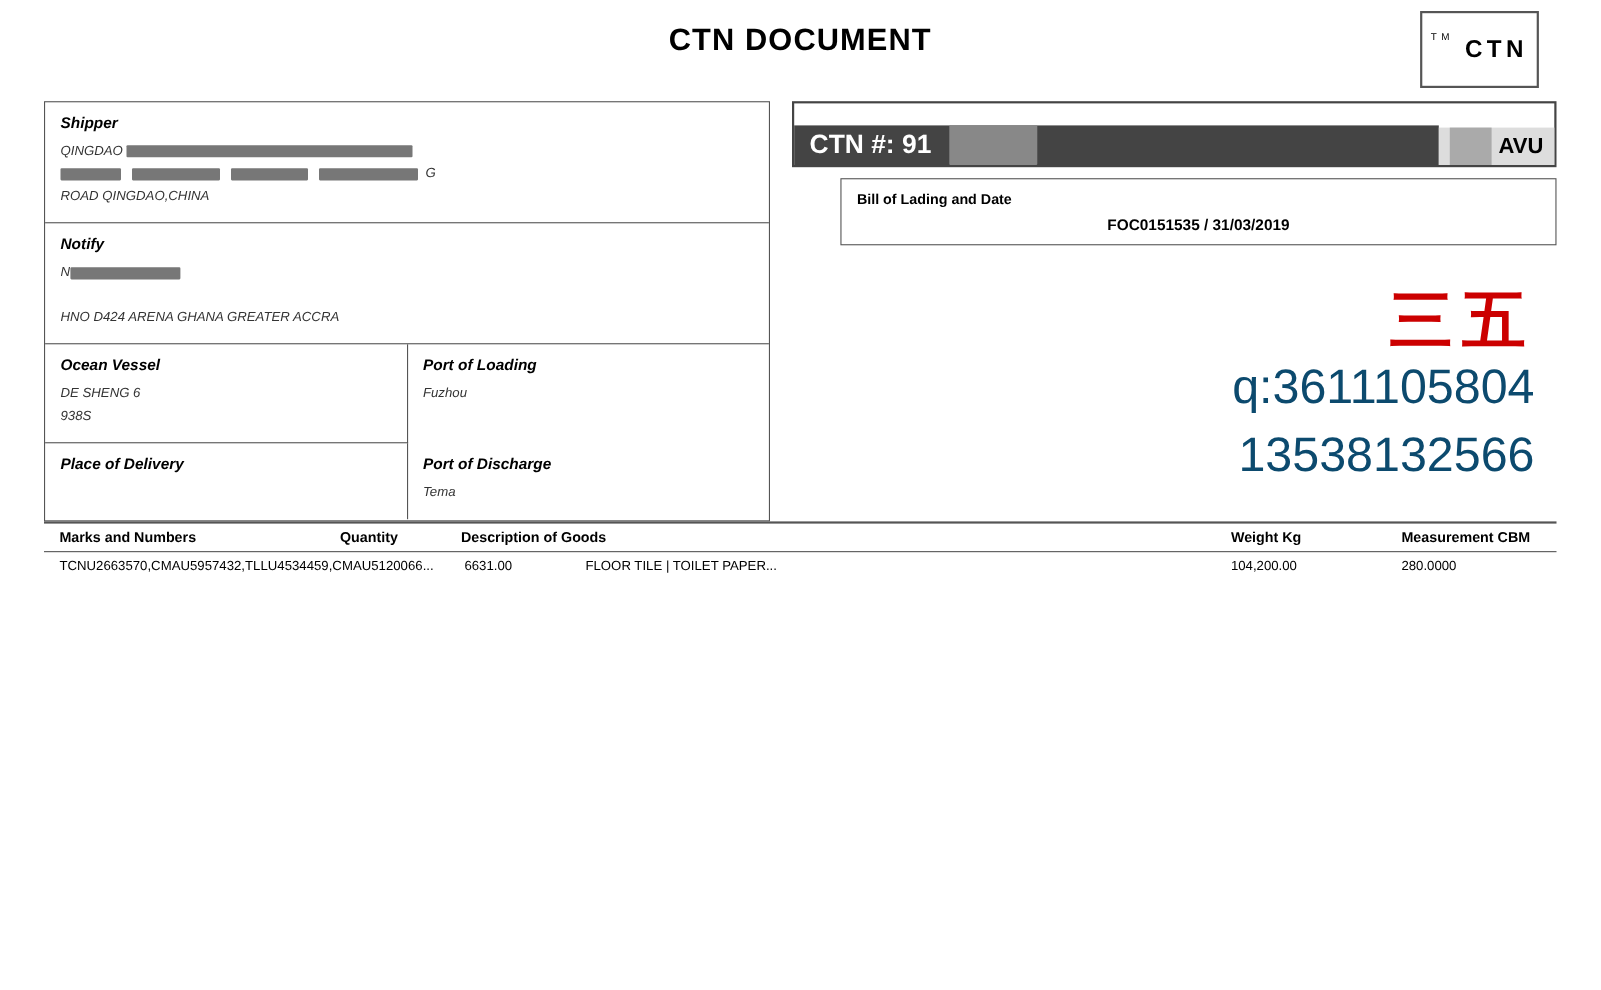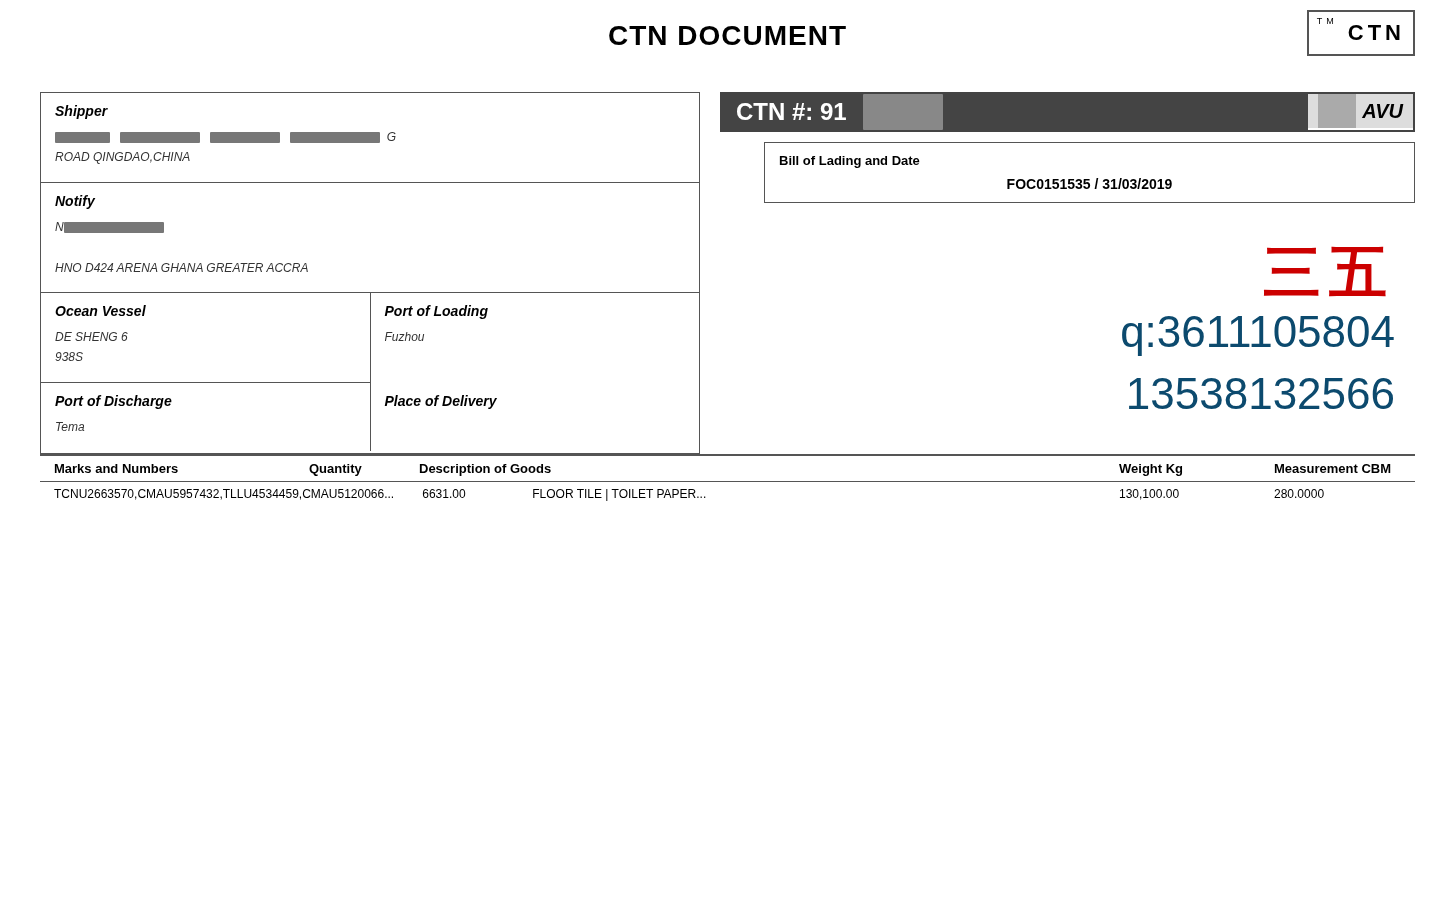--- a/index.html
+++ b/index.html
@@ -28,24 +28,24 @@
 
     .full-top {
       position: relative;
       display: flex;
       justify-content: center;
       margin-bottom: 20px;
     }
 
     .logo-corner {
       position: absolute;
-      right: 0;
+      right: 16px;
       top: -10px;
       border: 2px solid #555;
-      padding: 8px 8px;
+      padding: 20px 8px;
       font-size: 22px;
       font-weight: bold;
       letter-spacing: 4px;
     }
 
     .logo-tm {
       font-size: 9px;
       vertical-align: super;
       font-weight: normal;
       position: relative;
@@ -107,42 +107,41 @@
       flex: 1;
     }
 
     .two-col .field-block:first-child {
       border-right: 1.5px solid #555;
     }
 
     .ctn-ref-box {
       display: flex;
       border: 2px solid #444;
-      align-items: flex-start;
-      height: 40px;
+      align-items: flex-end;
+      height: 60px;
     }
 
     .ctn-ref-dark {
       background: #444;
       color: #fff;
       display: flex;
       align-items: center;
       padding: 0 14px;
       font-size: 24px;
       font-weight: bold;
       flex: 1;
     }
 
     .ctn-ref-light {
       background: #ddd;
       display: flex;
       align-items: center;
       padding: 0 10px;
       gap: 6px;
-      font-style: italic;
     }
 
     .thumb-box {
       background: #aaa;
       width: 38px;
       height: 34px;
     }
 
     .avu-text {
       font-size: 20px;
@@ -228,20 +227,23 @@
   </div>
 </div>
 
 <div class="main-content">
 
   <div class="left-panel">
 
     <div class="field-block">
       <div class="field-label bold">Shipper</div>
       <div class="field-value">
+        <div>
+          QINGDAO <span class="redact" style="width:260px;"></span>
+        </div>
         <div>
           <span class="redact" style="width:55px;"></span>
           &nbsp;
           <span class="redact" style="width:80px;"></span>
           &nbsp;
           <span class="redact" style="width:70px;"></span>
           &nbsp;
           <span class="redact" style="width:90px;"></span>
           &nbsp;G
         </div>
@@ -270,26 +272,26 @@
         </div>
       </div>
       <div class="field-block">
         <div class="field-label bold">Port of Loading</div>
         <div class="field-value">Fuzhou</div>
       </div>
     </div>
 
     <div class="two-col">
       <div class="field-block" style="border-bottom:none;">
+        <div class="field-label bold">Place of Delivery</div>
+        <div class="field-value"></div>
+      </div>
+      <div class="field-block" style="border-bottom:none;">
         <div class="field-label bold">Port of Discharge</div>
         <div class="field-value">Tema</div>
-      </div>
-      <div class="field-block" style="border-bottom:none;">
-        <div class="field-label bold">Place of Delivery</div>
-        <div class="field-value"></div>
       </div>
     </div>
 
   </div>
 
   <div class="right-panel">
 
     <div class="ctn-ref-box">
       <div class="ctn-ref-dark">
         <span>CTN #: 91</span>
@@ -321,16 +323,16 @@
     <div class="c1 bold fs13">Marks and Numbers</div>
     <div class="c2 bold fs13">Quantity</div>
     <div class="c3 bold fs13">Description of Goods</div>
     <div class="c4 bold fs13">Weight Kg</div>
     <div class="c5 bold fs13">Measurement CBM</div>
   </div>
   <div class="tbl-body">
     <div class="c1 fs12">TCNU2663570,CMAU5957432,TLLU4534459,CMAU5120066...</div>
     <div class="c2 fs12">6631.00</div>
     <div class="c3 fs12">FLOOR TILE | TOILET PAPER...</div>
-    <div class="c4 fs12">130,100.00</div>
+    <div class="c4 fs12">104,200.00</div>
     <div class="c5 fs12">280.0000</div>
   </div>
 </div>
 
 </body></html>

